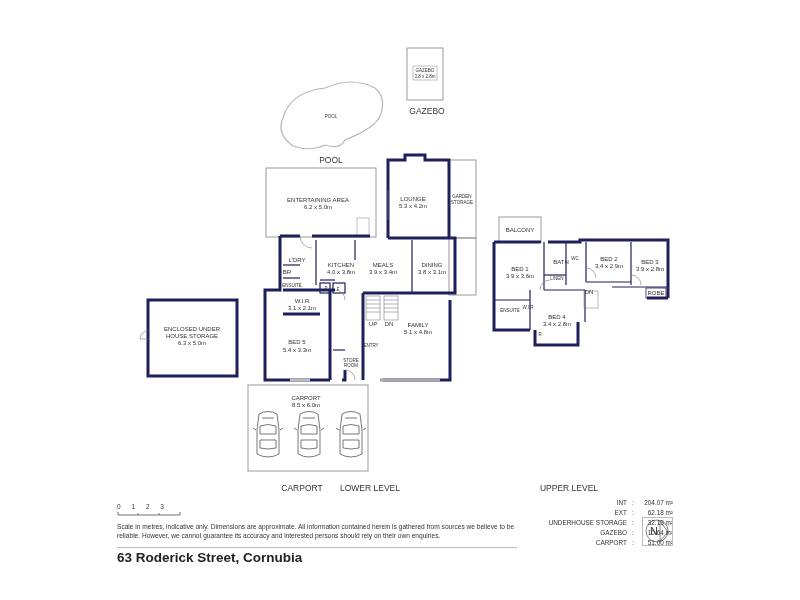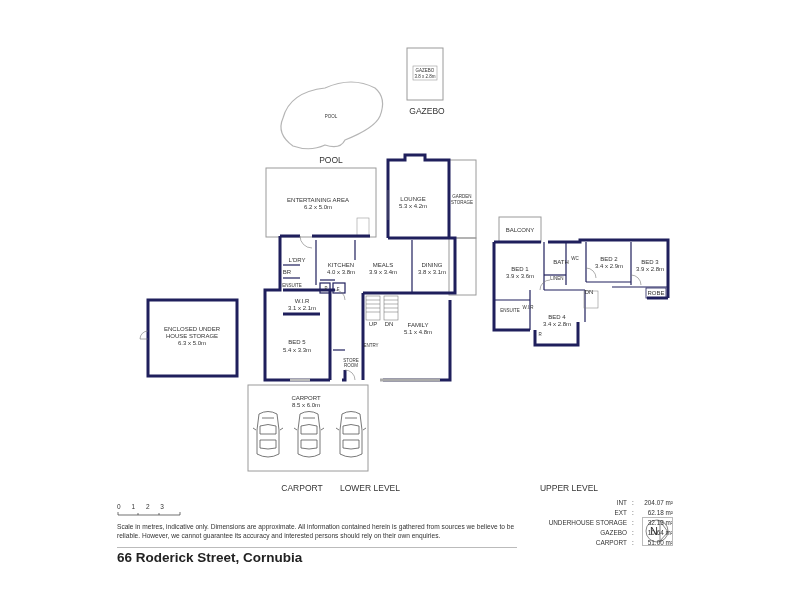--- a/index.html
+++ b/index.html
@@ -223,21 +223,21 @@
 
 <div class="scale">
   <span>0</span>
   <span style="margin-left:9px">1</span>
   <span style="margin-left:9px">2</span>
   <span style="margin-left:9px">3</span>
 </div>
 
 <div class="disclaimer">Scale in metres, indicative only. Dimensions are approximate. All information contained herein is gathered from sources we believe to be reliable. However, we cannot guarantee its accuracy and interested persons should rely on their own enquiries.</div>
 <div class="rule"></div>
-<div class="address">66 Roderick Street, Cornubia</div>
+<div class="address">63 Roderick Street, Cornubia</div>
 
 <div class="areas">
   <div class="row">
       <span class="k">INT</span>
       <span class="c">:</span>
       <span class="v">204.07 m²</span>
     </div>
   <div class="row">
       <span class="k">EXT</span>
       <span class="c">:</span>

